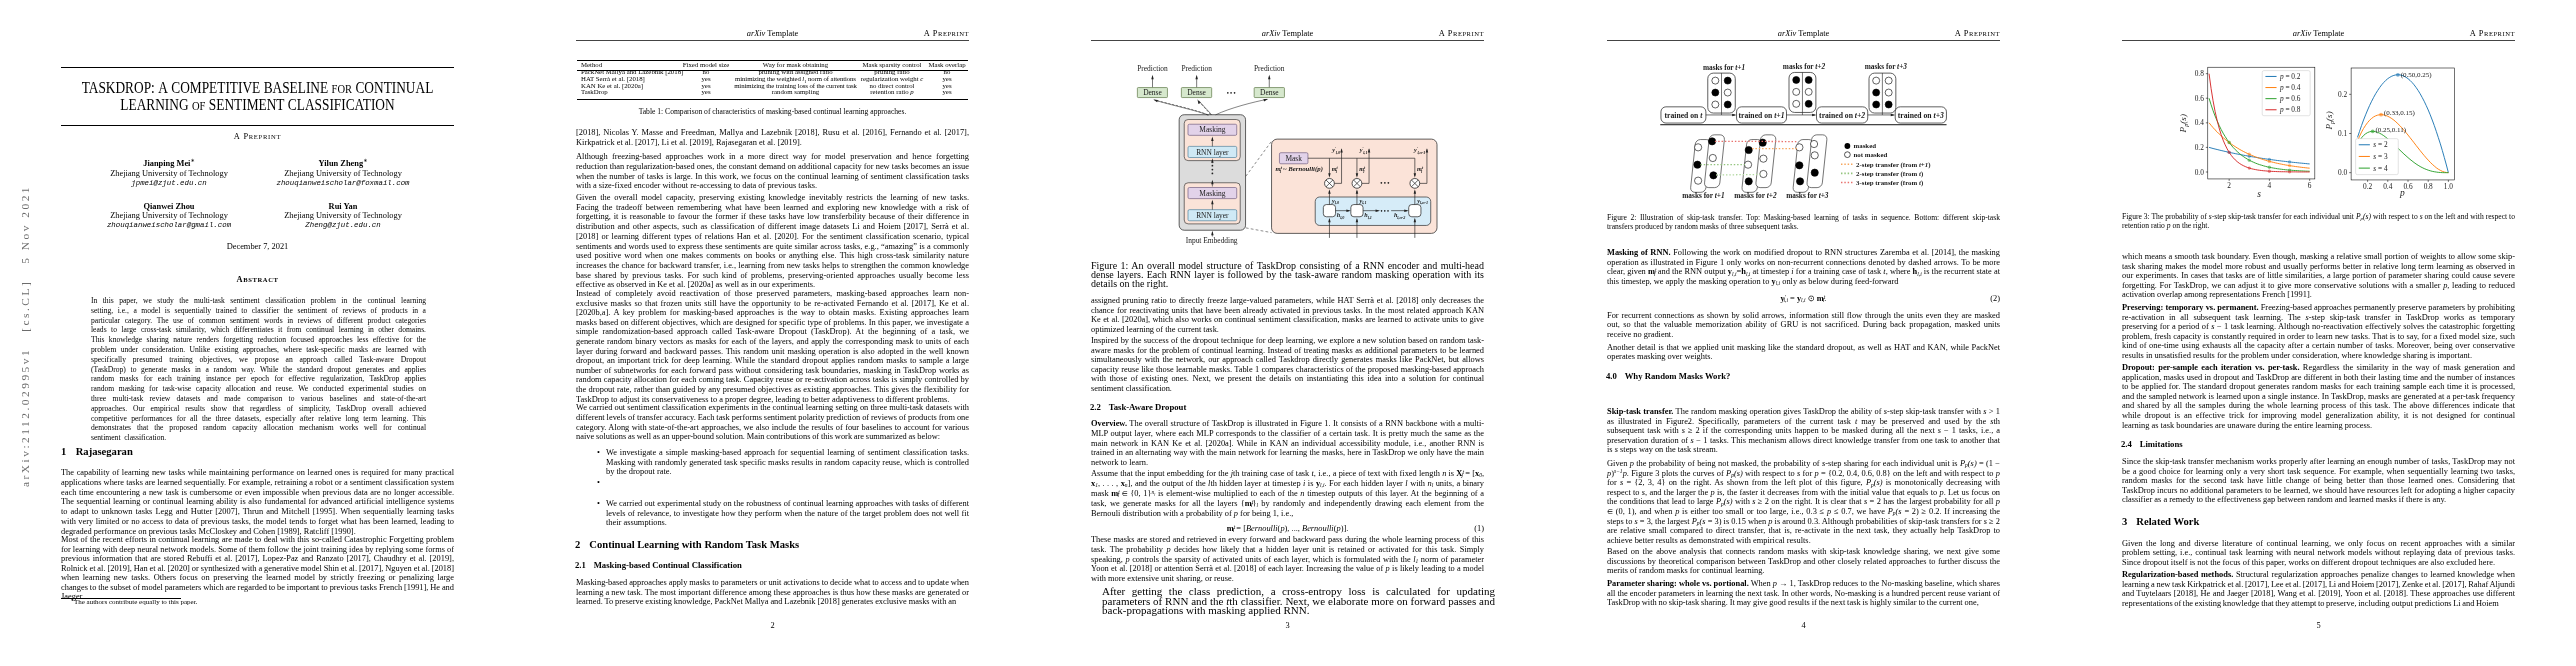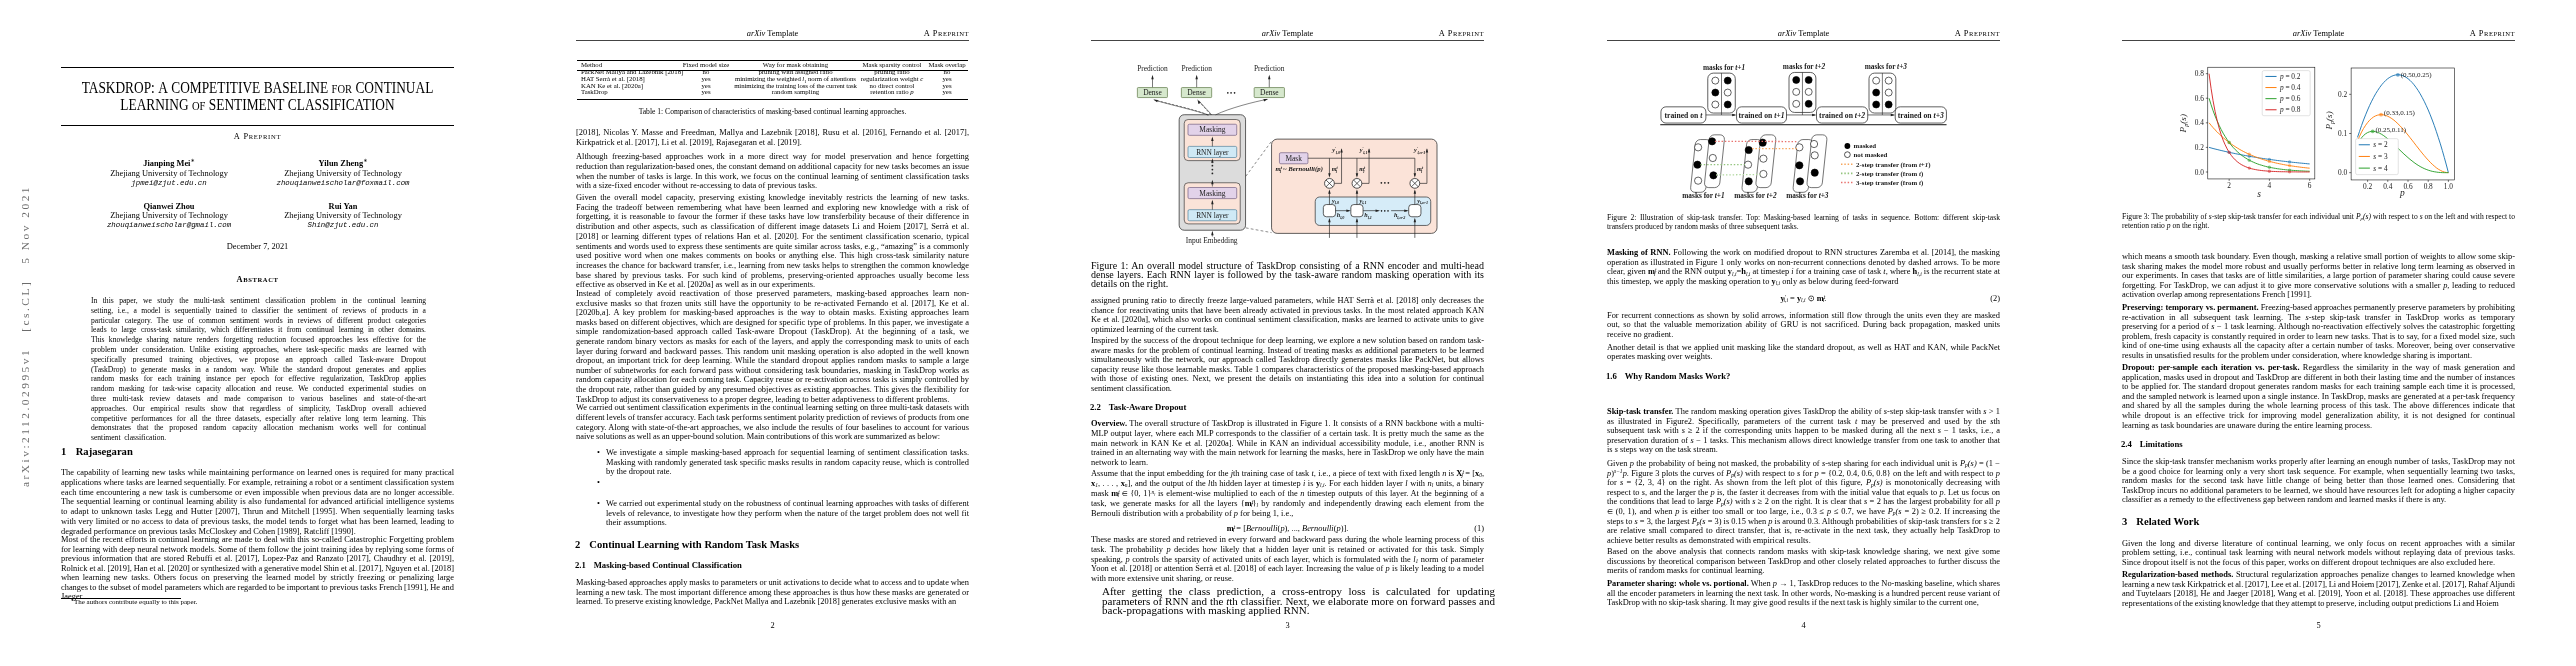--- a/index.html
+++ b/index.html
@@ -24,21 +24,21 @@
       <div style="position:absolute;left:69px;top:169px;width:200px;font-size:8.4px;line-height:9.6px;white-space:nowrap;text-align:center;">Zhejiang University of Technology</div>
       <div style="position:absolute;left:69px;top:179px;width:200px;font-size:7.4px;line-height:8.5px;white-space:nowrap;text-align:center;"><span class="mono">jpmei@zjut.edu.cn</span></div>
       <div style="position:absolute;left:243px;top:159px;width:200px;font-size:8.4px;line-height:9.6px;white-space:nowrap;text-align:center;"><b>Yilun Zheng</b><sup style="font-size:62%">∗</sup></div>
       <div style="position:absolute;left:243px;top:169px;width:200px;font-size:8.4px;line-height:9.6px;white-space:nowrap;text-align:center;">Zhejiang University of Technology</div>
       <div style="position:absolute;left:243px;top:179px;width:200px;font-size:7.4px;line-height:8.5px;white-space:nowrap;text-align:center;"><span class="mono">zhouqianweischolar@foxmail.com</span></div>
       <div style="position:absolute;left:69px;top:202px;width:200px;font-size:8.4px;line-height:9.6px;white-space:nowrap;text-align:center;"><b>Qianwei Zhou</b></div>
       <div style="position:absolute;left:69px;top:211px;width:200px;font-size:8.4px;line-height:9.6px;white-space:nowrap;text-align:center;">Zhejiang University of Technology</div>
       <div style="position:absolute;left:69px;top:221px;width:200px;font-size:7.4px;line-height:8.5px;white-space:nowrap;text-align:center;"><span class="mono">zhouqianweischolar@gmail.com</span></div>
       <div style="position:absolute;left:243px;top:202px;width:200px;font-size:8.4px;line-height:9.6px;white-space:nowrap;text-align:center;"><b>Rui Yan</b></div>
       <div style="position:absolute;left:243px;top:211px;width:200px;font-size:8.4px;line-height:9.6px;white-space:nowrap;text-align:center;">Zhejiang University of Technology</div>
-      <div style="position:absolute;left:243px;top:221px;width:200px;font-size:7.4px;line-height:8.5px;white-space:nowrap;text-align:center;"><span class="mono">Shin@zjut.edu.cn</span></div>
+      <div style="position:absolute;left:243px;top:221px;width:200px;font-size:7.4px;line-height:8.5px;white-space:nowrap;text-align:center;"><span class="mono">Zheng@zjut.edu.cn</span></div>
       <div style="position:absolute;left:0;top:242px;width:515px;font-size:8.4px;line-height:9.6px;text-align:center;white-space:nowrap;">December 7, 2021</div>
       <div style="position:absolute;left:0;top:275px;width:515px;font-size:8.4px;line-height:9.6px;text-align:center;white-space:nowrap;"><b><span style="font-size:8.4px;letter-spacing:0.6px">A</span><span style="font-size:6.6px;letter-spacing:0.6px">BSTRACT</span></b></div>
       <div id="p1abs" style="position:absolute;left:91px;top:296px;width:335px;font-size:7.6px;line-height:9.8px;text-align:justify;word-spacing:1.8px;letter-spacing:0px;">In this paper, we study the multi-task sentiment classification problem in the continual learning setting, i.e., a model is sequentially trained to classifier the sentiment of reviews of products in a particular category. The use of common sentiment words in reviews of different product categories leads to large cross-task similarity, which differentiates it from continual learning in other domains. This knowledge sharing nature renders forgetting reduction focused approaches less effective for the problem under consideration. Unlike existing approaches, where task-specific masks are learned with specifically presumed training objectives, we propose an approach called Task-aware Dropout (TaskDrop) to generate masks in a random way. While the standard dropout generates and applies random masks for each training instance per epoch for effective regularization, TaskDrop applies random masking for task-wise capacity allocation and reuse. We conducted experimental studies on three multi-task review datasets and made comparison to various baselines and state-of-the-art approaches. Our empirical results show that regardless of simplicity, TaskDrop overall achieved competitive performances for all the three datasets, especially after relative long term learning. This demonstrates that the proposed random capacity allocation mechanism works well for continual sentiment classification.</div>
       <div style="position:absolute;left:61px;top:446px;font-size:10.6px;line-height:12px;white-space:nowrap;text-align:left;"><b>1</b><span style="display:inline-block;width:9.4px"></span><b>Rajasegaran</b></div>
       <div id="p1i1" style="position:absolute;left:61px;top:468px;width:393px;font-size:8.4px;line-height:9.8px;text-align:justify;word-spacing:0px;letter-spacing:0px;">The capability of learning new tasks while maintaining performance on learned ones is required for many practical applications where tasks are learned sequentially. For example, retraining a robot or a sentiment classification system each time encountering a new task is cumbersome or even impossible when previous data are no longer accessible. The sequential learning or continual learning ability is also fundamental for advanced artificial intelligence systems to adapt to unknown tasks Legg and Hutter [2007], Thrun and Mitchell [1995]. When sequentially learning tasks with very limited or no access to data of previous tasks, the model tends to forget what has been learned, leading to degraded performance on previous tasks McCloskey and Cohen [1989], Ratcliff [1990].</div>
       <div id="p1i2" style="position:absolute;left:61px;top:535px;width:393px;font-size:8.4px;line-height:9.5px;text-align:justify;word-spacing:-0.3px;letter-spacing:0px;">Most of the recent efforts in continual learning are made to deal with this so-called Catastrophic Forgetting problem for learning with deep neural network models. Some of them follow the joint training idea by replying some forms of previous information that are stored Rebuffi et al. [2017], Lopez-Paz and Ranzato [2017], Chaudhry et al. [2019], Rolnick et al. [2019], Han et al. [2020] or synthesized with a generative model Shin et al. [2017], Nguyen et al. [2018] when learning new tasks. Others focus on preserving the learned model by strictly freezing or penalizing large changes to the subset of model parameters which are regarded to be important to previous tasks French [1991], He and Jaeger</div>
       <div style="position:absolute;left:61px;top:598px;width:120px;height:0.6px;background:#000"></div>
       <div style="position:absolute;left:61px;top:598px;font-size:7px;line-height:8px;white-space:nowrap;text-align:left;"><span style="display:inline-block;width:9.4px"></span><sup style="font-size:60%">∗</sup>The authors contribute equally to this paper.</div>
     </div>
     <div class="pg" style="left:515px">
@@ -323,21 +323,21 @@
         <text x="283.4" y="355.2" font-family="Liberation Serif" font-size="13.2px" text-anchor="middle" font-weight="bold" fill="#1a1a1a">masks for <tspan font-style="italic">t+1</tspan></text>
         <text x="377.0" y="355.2" font-family="Liberation Serif" font-size="13.2px" text-anchor="middle" font-weight="bold" fill="#1a1a1a">masks for <tspan font-style="italic">t+2</tspan></text>
         <text x="470.5" y="355.2" font-family="Liberation Serif" font-size="13.2px" text-anchor="middle" font-weight="bold" fill="#1a1a1a">masks for <tspan font-style="italic">t+3</tspan></text>
       </svg>
       <div id="p4cap" style="position:absolute;left:61px;top:213px;width:393px;font-size:7.6px;line-height:9.3px;text-align:justify;word-spacing:0px;letter-spacing:0px;">Figure 2: Illustration of skip-task transfer.  Top: Masking-based learning of tasks in sequence.  Bottom: different skip-task transfers produced by random masks of three subsequent tasks.</div>
       <div id="p4a" style="position:absolute;left:61px;top:248px;width:393px;font-size:8.4px;line-height:9.7px;text-align:justify;word-spacing:0px;letter-spacing:0px;"><b>Masking of RNN.</b> Following the work on modified dropout to RNN structures Zaremba et al. [2014], the masking operation as illustrated in Figure 1 only works on non-recurrent connections denoted by dashed arrows. To be more clear, given <b>m</b><sup class="ss">t</sup><sub class="bb">l</sub> and the RNN output <b>y</b><sub class="s2">l,i</sub>=<b>h</b><sub class="s2">l,i</sub> at timestep <i>i</i> for a training case of task <i>t</i>, where <b>h</b><sub class="s2">l,i</sub> is the recurrent state at this timestep, we apply the masking operation to <b>y</b><sub class="s2">l,i</sub> only as below during feed-forward</div>
       <div style="position:absolute;left:0;top:294px;width:515px;font-size:8.4px;line-height:9.6px;text-align:center;white-space:nowrap;"><b>y</b><sup class="ss">′</sup><sub class="bb">l,i</sub> = <b>y</b><sub class="s2">l,i</sub> ⊙ <b>m</b><sup class="ss">t</sup><sub class="bb">l</sub>.</div>
       <div style="position:absolute;left:333px;top:294px;width:121px;font-size:8.4px;line-height:9.6px;white-space:nowrap;text-align:right;">(2)</div>
       <div id="p4b" style="position:absolute;left:61px;top:311px;width:393px;font-size:8.4px;line-height:9.4px;text-align:justify;word-spacing:0px;letter-spacing:0px;">For recurrent connections as shown by solid arrows, information still flow through the units even they are masked out, so that the valuable memorization ability of GRU is not sacrificed. During back propagation, masked units receive no gradient.</div>
       <div id="p4c" style="position:absolute;left:61px;top:343px;width:393px;font-size:8.4px;line-height:9.4px;text-align:justify;word-spacing:0px;letter-spacing:0px;">Another detail is that we applied unit masking like the standard dropout, as well as HAT and KAN, while PackNet operates masking over weights.</div>
-      <div style="position:absolute;left:60px;top:371px;font-size:8.7px;line-height:10px;white-space:nowrap;text-align:left;"><b>1.6</b><span style="display:inline-block;width:7.8px"></span><b>Why Random Masks Work?</b></div>
+      <div style="position:absolute;left:60px;top:371px;font-size:8.7px;line-height:10px;white-space:nowrap;text-align:left;"><b>4.0</b><span style="display:inline-block;width:7.8px"></span><b>Why Random Masks Work?</b></div>
       <div id="p4e" style="position:absolute;left:61px;top:407px;width:393px;font-size:8.4px;line-height:9.6px;text-align:justify;word-spacing:0px;letter-spacing:0px;"><b>Skip-task transfer.</b>  The random masking operation gives TaskDrop the ability of <i>s</i>-step skip-task transfer with <i>s</i> &gt; 1 as illustrated in Figure2. Specifically, parameters of the current task <i>t</i> may be preserved and used by the <i>s</i>th subsequent task with <i>s</i> ≥ 2 if the corresponding units happen to be masked during all the next <i>s</i> − 1 tasks, i.e., a preservation duration of <i>s</i> − 1 tasks. This mechanism allows direct knowledge transfer from one task to another that is <i>s</i> steps way on the task stream.</div>
       <div id="p4f" style="position:absolute;left:61px;top:459px;width:393px;font-size:8.4px;line-height:9.6px;text-align:justify;word-spacing:0px;letter-spacing:0px;">Given <i>p</i> the probability of being not masked, the probability of <i>s</i>-step sharing for each individual unit is <i>P<sub class="s2">p</sub>(s)</i> = (1 − <i>p</i>)<sup class="ss">s−1</sup><i>p</i>. Figure 3 plots the curves of <i>P<sub class="s2">p</sub>(s)</i> with respect to <i>s</i> for <i>p</i> = {0.2, 0.4, 0.6, 0.8} on the left and with respect to <i>p</i> for <i>s</i> = {2, 3, 4} on the right. As shown from the left plot of this figure, <i>P<sub class="s2">p</sub>(s)</i> is monotonically decreasing with respect to <i>s</i>, and the larger the <i>p</i> is, the faster it decreases from with the initial value that equals to <i>p</i>. Let us focus on the conditions that lead to large <i>P<sub class="s2">p</sub>(s)</i> with <i>s</i> ≥ 2 on the right. It is clear that <i>s</i> = 2 has the largest probability for all <i>p</i> <span style="font-size:82%">∈</span> (0, 1), and when <i>p</i> is either too small or too large, i.e., 0.3 ≤ <i>p</i> ≤ 0.7, we have <i>P<sub class="s2">p</sub>(s</i> = 2) ≥ 0.2. If increasing the steps to <i>s</i> = 3, the largest <i>P<sub class="s2">p</sub>(s</i> = 3) is 0.15 when <i>p</i> is around 0.3. Although probabilities of skip-task transfers for <i>s</i> ≥ 2 are relative small compared to direct transfer, that is, re-activate in the next task, they actually help TaskDrop to achieve better results as demonstrated with empirical results.</div>
       <div id="p4g" style="position:absolute;left:61px;top:547px;width:393px;font-size:8.4px;line-height:9.6px;text-align:justify;word-spacing:0px;letter-spacing:0px;">Based on the above analysis that connects random masks with skip-task knowledge sharing, we next give some discussions by theoretical comparison between TaskDrop and other closely related approaches to further discuss the merits of random masks for continual learning.</div>
       <div id="p4h" style="position:absolute;left:61px;top:579px;width:393px;font-size:8.4px;line-height:9.6px;text-align:justify;word-spacing:-0.2px;letter-spacing:0px;"><b>Parameter sharing: whole vs. portional.</b> When <i>p</i> → 1, TaskDrop reduces to the No-masking baseline, which shares all the encoder parameters in learning the next task. In other words, No-masking is a hundred percent reuse variant of TaskDrop with no skip-task sharing. It may give good results if the next task is highly similar to the current one,</div>
       <div style="position:absolute;left:0;top:621px;width:515px;font-size:8.4px;line-height:9.6px;text-align:center;white-space:nowrap;">4</div>
     </div>
     <div class="pg" style="left:2061px">
       <div style="position:absolute;left:0;top:29px;width:515px;font-size:8.4px;line-height:9.6px;text-align:center;white-space:nowrap;"><i>arXiv</i> Template</div>
       <div style="position:absolute;left:333px;top:29px;width:121px;font-size:8.4px;line-height:9.6px;white-space:nowrap;text-align:right;"><span style="letter-spacing:0.5px"><span style="font-size:8.4px">A</span><span style="font-size:8.4px">&nbsp;</span><span style="font-size:8.4px">P</span><span style="font-size:6.6px">REPRINT</span></span></div>
       <div style="position:absolute;left:61px;top:40px;width:393px;height:0.6px;background:#444"></div>

